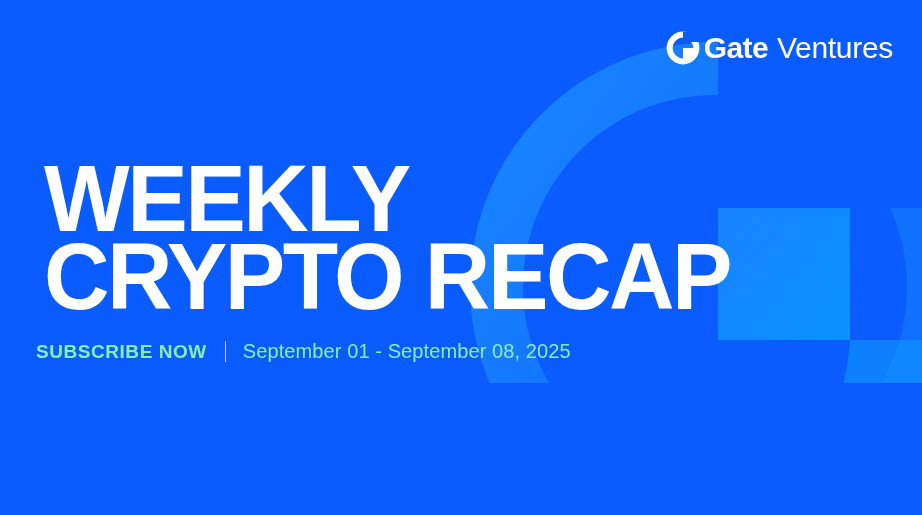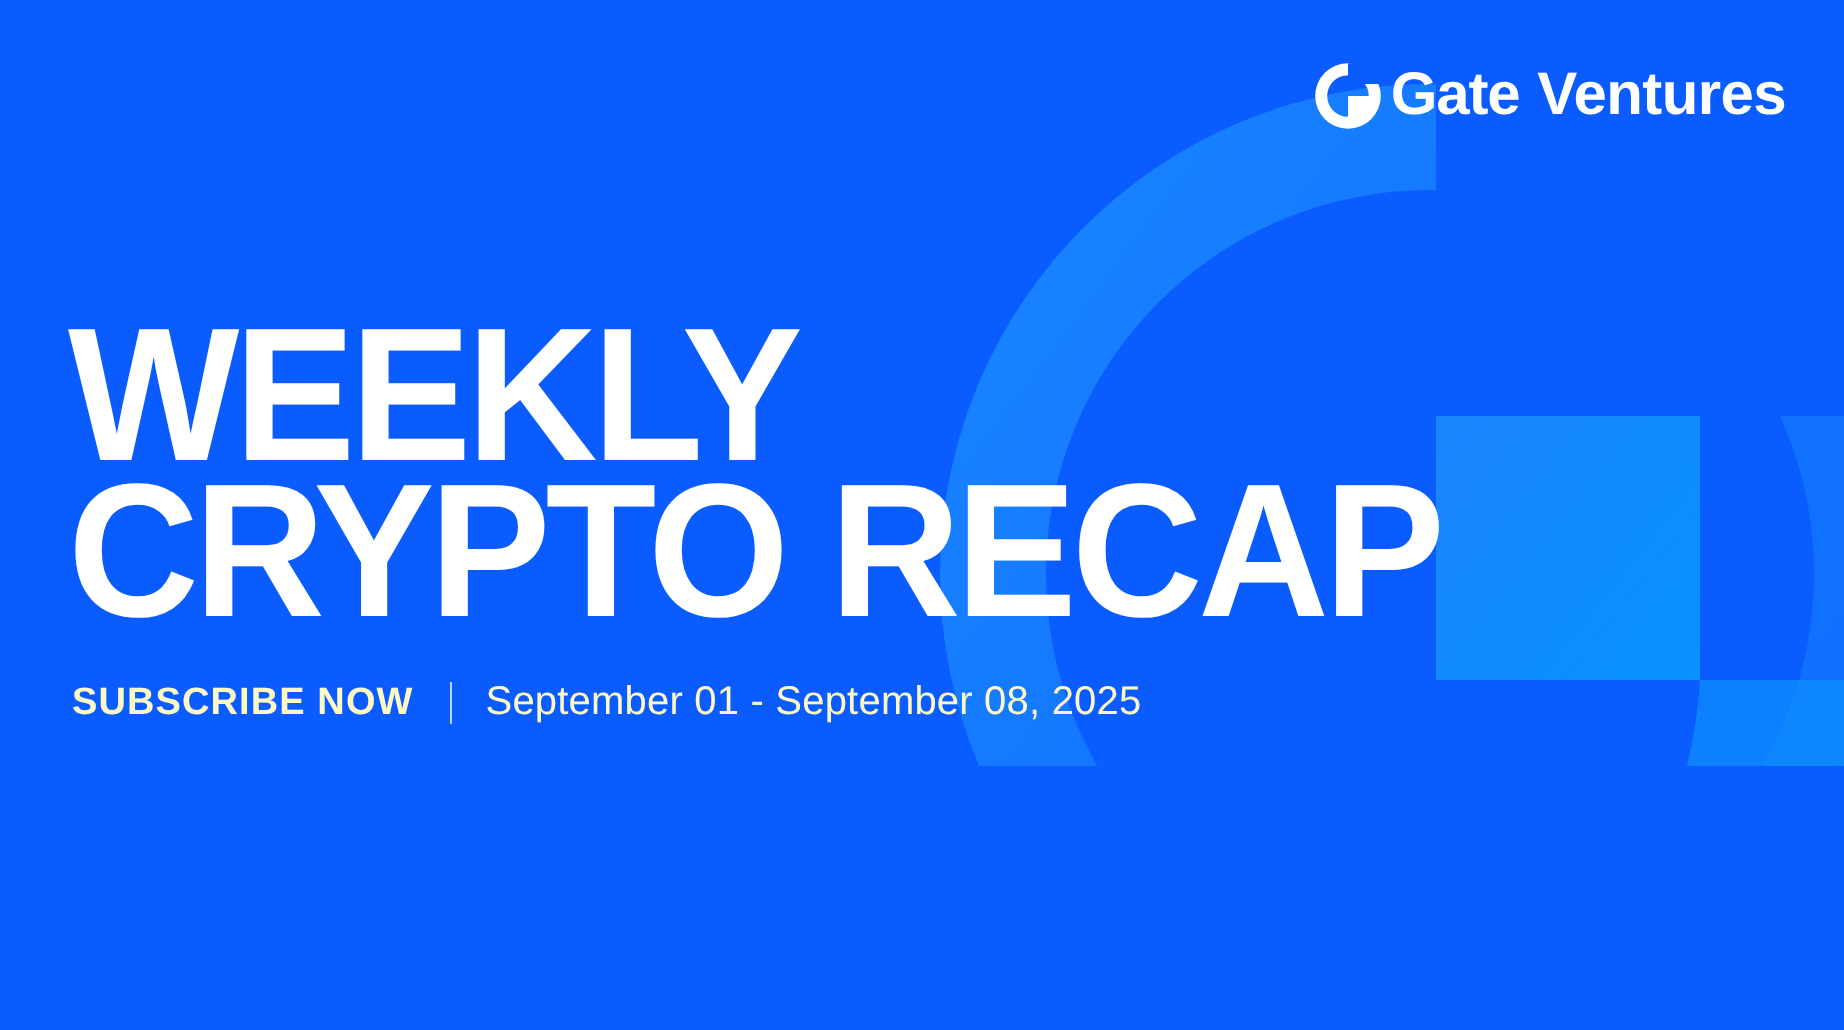--- a/index.html
+++ b/index.html
@@ -48,26 +48,26 @@
     font-size: 30px;
     line-height: 1;
     letter-spacing: -0.3px;
     white-space: nowrap;
   }
   #logo-gate {
     font-weight: 700;
     letter-spacing: -0.6px;
     margin-left: -5px;
   }
-  #logo-ventures { font-weight: 700; }
+  #logo-ventures { font-weight: 400; }
 
   
   #headline-block {
     position: absolute;
-    left: 34px;
+    left: 44px;
     top: 158px;
     z-index: 5;
   }
 
   .headline {
     color: #ffffff;
     font-weight: 700;
     line-height: 0.845;
     letter-spacing: -2.6px;
     white-space: nowrap;
@@ -78,21 +78,21 @@
   #headline-line2 { font-size: 95px; margin-top: -2px; }
 
   
   #subtitle-row {
     position: absolute;
     left: 36px;
     top: 340px;
     display: flex;
     align-items: center;
     z-index: 5;
-    color: #fef9c3;
+    color: #86efac;
     white-space: nowrap;
   }
   #subscribe-label {
     font-size: 19px;
     font-weight: 700;
     letter-spacing: 0.55px;
   }
   #subtitle-divider {
     width: 1px;
     height: 21px;

